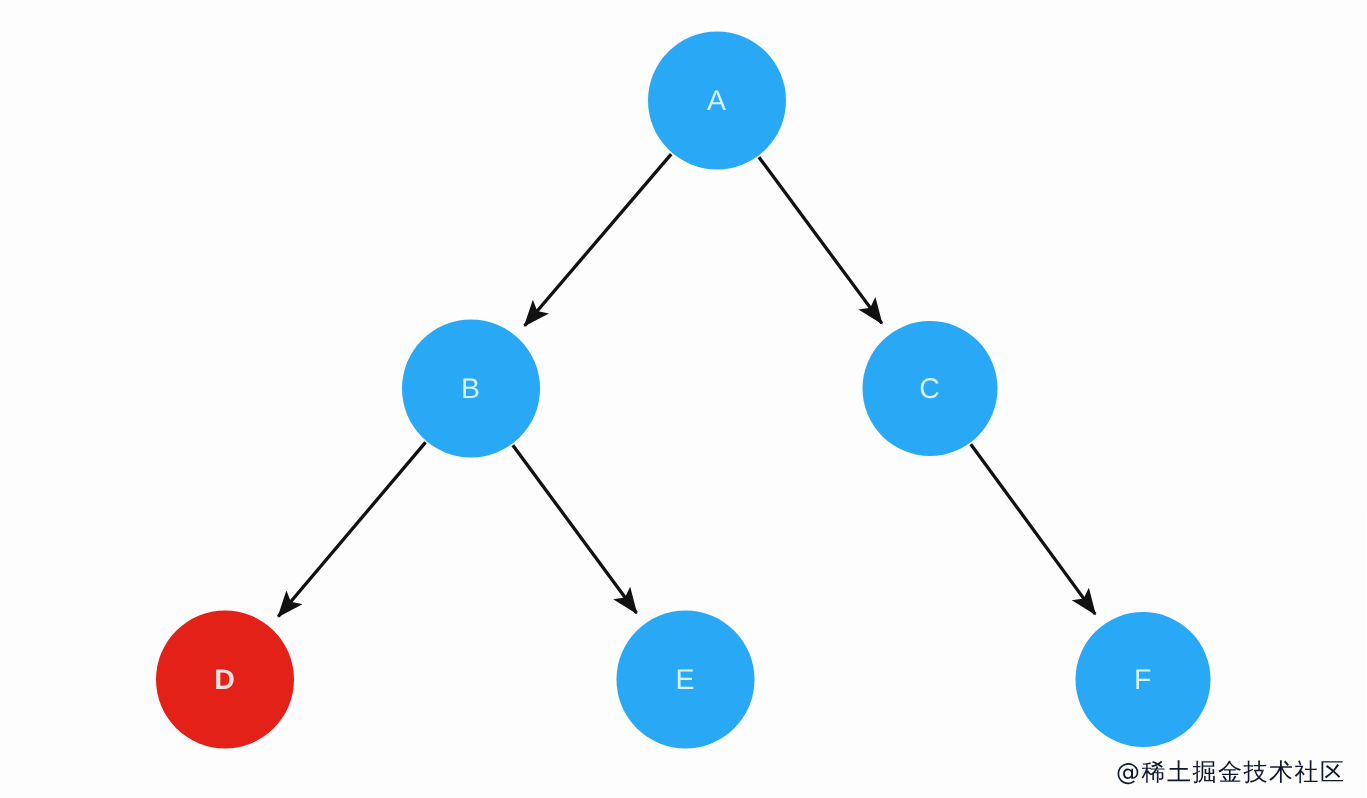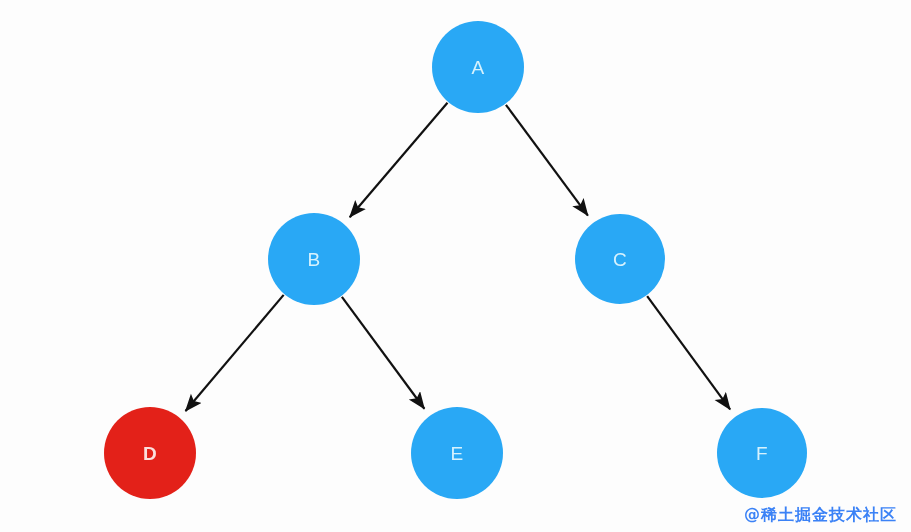--- a/index.html
+++ b/index.html
@@ -53,26 +53,25 @@
   }
   .node-red .node-label {
     color: #fbdfdd;
     font-weight: 700;
   }
   #watermark {
     position: absolute;
     right: 14px;
     bottom: 6px;
     font-size: 16px;
-    color: #3b82f6;
+    color: #0f172a;
     letter-spacing: 1px;
     white-space: nowrap;
     user-select: none;
     font-family: "DejaVu Sans", "Liberation Sans", sans-serif;
-    font-weight: bold;
   }
 </style>
 </head>
 <body>
 
 <div id="canvas">
 
   <svg id="edge-layer" viewBox="0 0 911 532" width="911" height="532" xmlns="http://www.w3.org/2000/svg">
     <defs>
       <marker id="arrowhead" markerWidth="9" markerHeight="9" refX="7.6" refY="3.2" orient="auto" markerUnits="strokeWidth">

